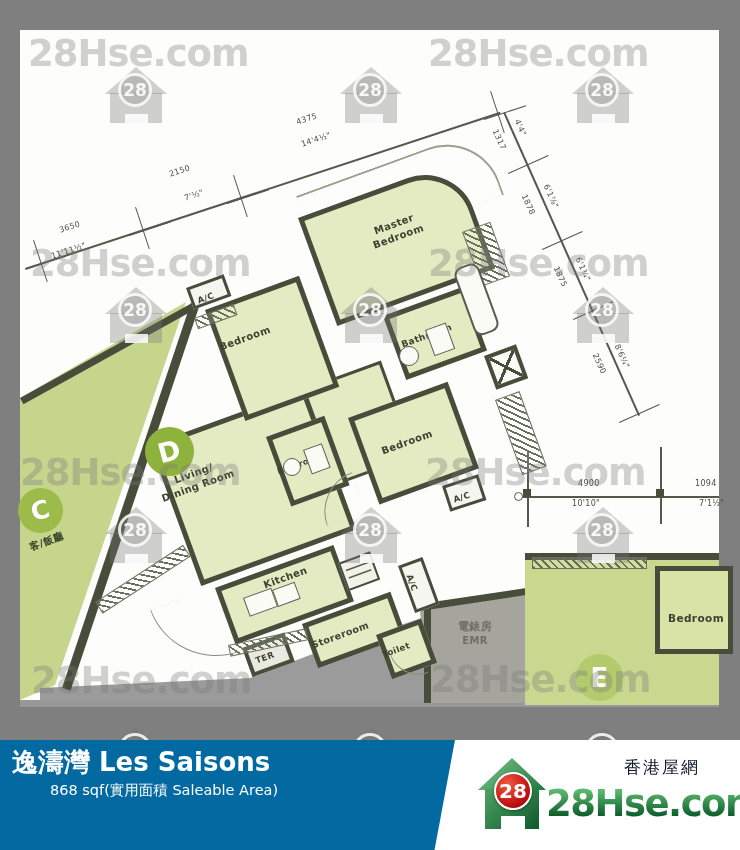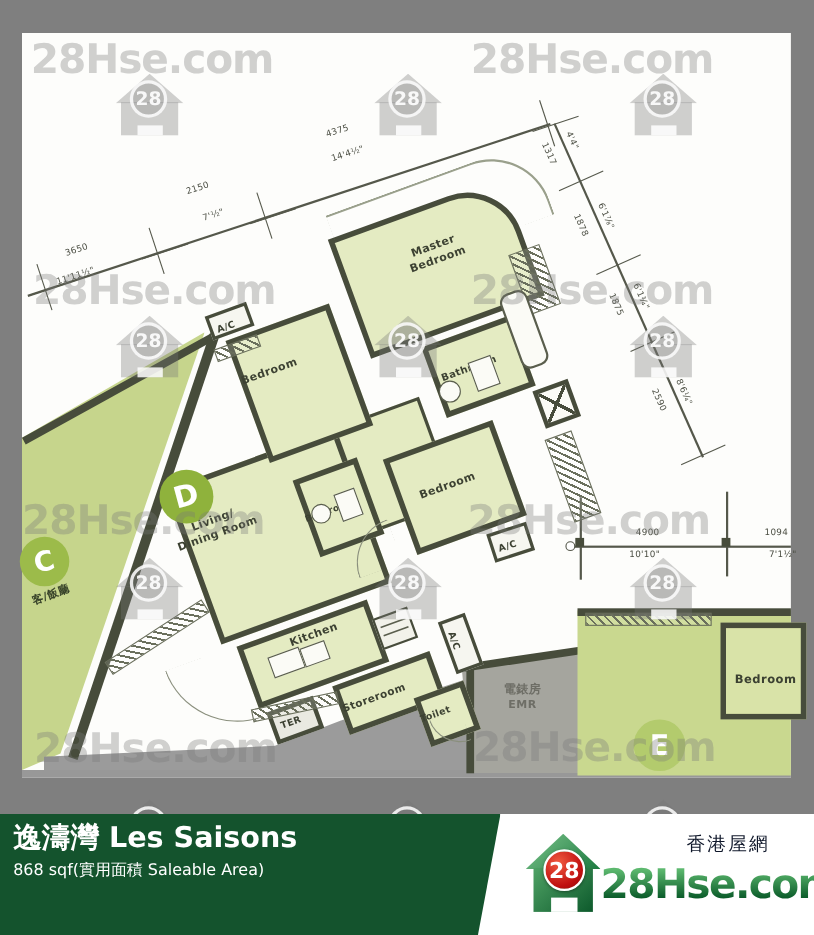--- a/index.html
+++ b/index.html
@@ -49,26 +49,26 @@
   .wm-house{position:absolute;width:62px;height:58px;}
   .wm-roof{position:absolute;left:0;top:0;width:62px;height:27px;background:rgba(118,118,118,.34);
            clip-path:polygon(50% 0,100% 100%,0 100%);}
   .wm-body{position:absolute;left:5px;top:26px;width:52px;height:30px;background:rgba(118,118,118,.34);}
   .wm-door{position:absolute;left:20px;top:47px;width:23px;height:9px;background:rgba(255,255,255,.85);}
   .wm-circ{position:absolute;left:13px;top:6px;width:34px;height:34px;border-radius:50%;
            border:3px solid rgba(255,255,255,.85);background:rgba(118,118,118,.25);
            color:rgba(255,255,255,.9);font-size:17px;font-weight:700;display:flex;align-items:center;justify-content:center;}
   
   #bottom-white{position:absolute;left:0;top:740px;width:740px;height:110px;background:#fff;}
-  #banner{position:absolute;left:0;top:740px;width:455px;height:110px;background:#14532d;
+  #banner{position:absolute;left:0;top:740px;width:455px;height:110px;background:#0369a1;
           clip-path:polygon(0 0,100% 0,95.5% 100%,0 100%);color:#fff;padding:7px 0 0 12px;}
   #banner .l1{font-size:26px;font-weight:700;line-height:1.2;}
   #banner .l2{font-size:17px;margin-top:3px;}
   #banner .l3{font-size:17px;margin-top:2px;}
-  #banner .l4{font-size:14.5px;margin-top:3px;}
+  #banner .l4{font-size:14.5px;margin-top:3px;margin-left:38px;}
   
   #logo{position:absolute;left:476px;top:752px;width:250px;height:90px;}
   #logo-house{position:absolute;left:2px;top:6px;width:68px;height:72px;}
   #lh-roof{position:absolute;left:0;top:0;width:68px;height:32px;
            background:linear-gradient(135deg,#7cc48b,#1c7a40);clip-path:polygon(50% 0,100% 100%,0 100%);}
   #lh-body{position:absolute;left:7px;top:31px;width:54px;height:40px;background:linear-gradient(135deg,#4fa265,#0d5a2c);}
   #lh-door{position:absolute;left:23px;top:58px;width:24px;height:13px;background:#fff;}
   #logo-badge{position:absolute;left:16px;top:14px;width:38px;height:38px;border-radius:50%;
            background:radial-gradient(circle at 35% 30%,#f05a40,#c01010 65%,#8d0606);
            border:2.5px solid #fff;color:#fff;font-size:20px;font-weight:700;

